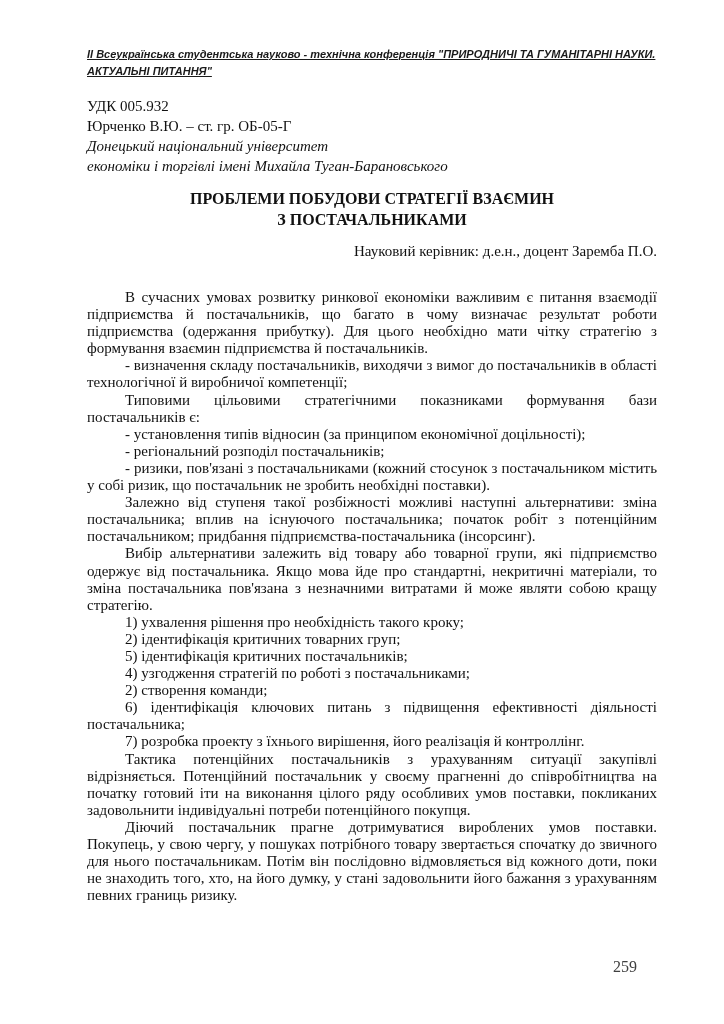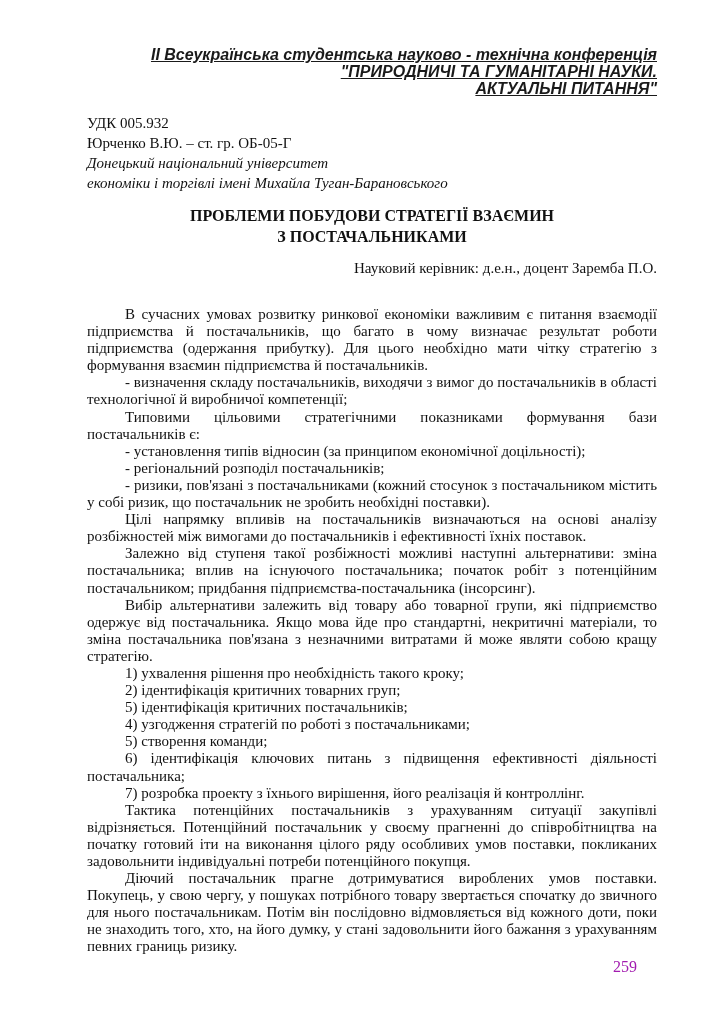--- a/index.html
+++ b/index.html
@@ -16,23 +16,23 @@
     font-family: "Liberation Serif", serif;
     color: #111111;
   }
   .content {
     position: absolute;
     left: 87px;
     top: 46px;
     width: 570px;
   }
   .conf-header {
-    text-align: right;
+    text-align: left;
     font-family: "Liberation Sans", sans-serif;
-    font-size: 16px;
+    font-size: 11px;
     line-height: 17px;
     font-weight: bold;
     font-style: italic;
     color: #1a1a1a;
   }
   .conf-header .hline {
     text-decoration: underline;
   }
   .meta-block {
     margin-top: 16px;
@@ -65,21 +65,21 @@
     margin: 0;
     padding: 0;
     text-indent: 38px;
   }
   .page-number {
     position: absolute;
     right: 87px;
     top: 957px;
     font-size: 16px;
     line-height: 20px;
-    color: #a21caf;
+    color: #404040;
   }
 </style>
 </head>
 <body>
 
 <div class="page">
   <div class="content">
 
     <div class="conf-header">
       <span class="hline">ІІ Всеукраїнська студентська науково - технічна конференція "ПРИРОДНИЧІ ТА ГУМАНІТАРНІ НАУКИ.</span><br>
@@ -100,28 +100,27 @@
 
     <div class="supervisor">Науковий керівник: д.е.н., доцент Заремба П.О.</div>
 
     <div class="body-text">
       <p>В сучасних умовах розвитку ринкової економіки важливим є питання взаємодії підприємства й постачальників, що багато в чому визначає результат роботи підприємства (одержання прибутку). Для цього необхідно мати чітку стратегію з формування взаємин підприємства й постачальників.</p>
       <p>- визначення складу постачальників, виходячи з вимог до постачальників в області технологічної й виробничої компетенції;</p>
       <p>Типовими цільовими стратегічними показниками формування бази постачальників є:</p>
       <p>- установлення типів відносин (за принципом економічної доцільності);</p>
       <p>- регіональний розподіл постачальників;</p>
       <p>- ризики, пов'язані з постачальниками (кожний стосунок з постачальником містить у собі ризик, що постачальник не зробить необхідні поставки).</p>
-      <p>Цілі напрямку впливів на постачальників визначаються на основі аналізу розбіжностей між вимогами до постачальників і ефективності їхніх поставок.</p>
       <p>Залежно від ступеня такої розбіжності можливі наступні альтернативи: зміна постачальника; вплив на існуючого постачальника; початок робіт з потенційним постачальником; придбання підприємства-постачальника (інсорсинг).</p>
       <p>Вибір альтернативи залежить від товару або товарної групи, які підприємство одержує від постачальника. Якщо мова йде про стандартні, некритичні матеріали, то зміна постачальника пов'язана з незначними витратами й може являти собою кращу стратегію.</p>
       <p>1) ухвалення рішення про необхідність такого кроку;</p>
       <p>2) ідентифікація критичних товарних груп;</p>
       <p>5) ідентифікація критичних постачальників;</p>
       <p>4) узгодження стратегій по роботі з постачальниками;</p>
-      <p>5) створення команди;</p>
+      <p>2) створення команди;</p>
       <p>6) ідентифікація ключових питань з підвищення ефективності діяльності постачальника;</p>
       <p>7) розробка проекту з їхнього вирішення, його реалізація й контроллінг.</p>
       <p>Тактика потенційних постачальників з урахуванням ситуації закупівлі відрізняється. Потенційний постачальник у своєму прагненні до співробітництва на початку готовий іти на виконання цілого ряду особливих умов поставки, покликаних задовольнити індивідуальні потреби потенційного покупця.</p>
       <p>Діючий постачальник прагне дотримуватися вироблених умов поставки. Покупець, у свою чергу, у пошуках потрібного товару звертається спочатку до звичного для нього постачальникам. Потім він послідовно відмовляється від кожного доти, поки не знаходить того, хто, на його думку, у стані задовольнити його бажання з урахуванням певних границь ризику.</p>
     </div>
 
   </div>
 
   <div class="page-number">259</div>
 </div>

